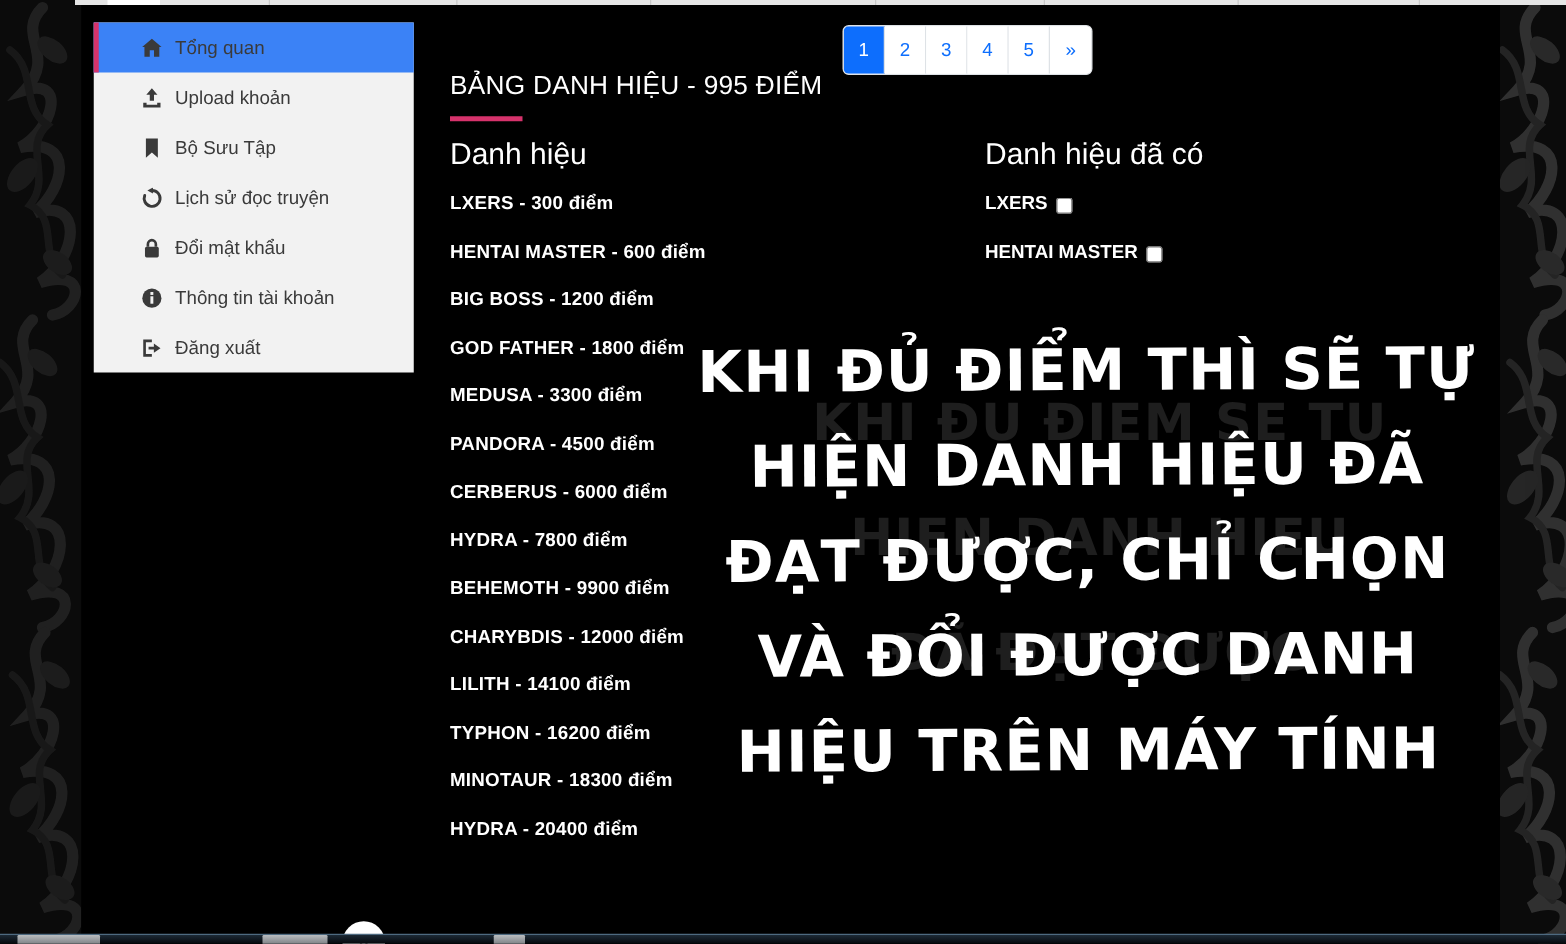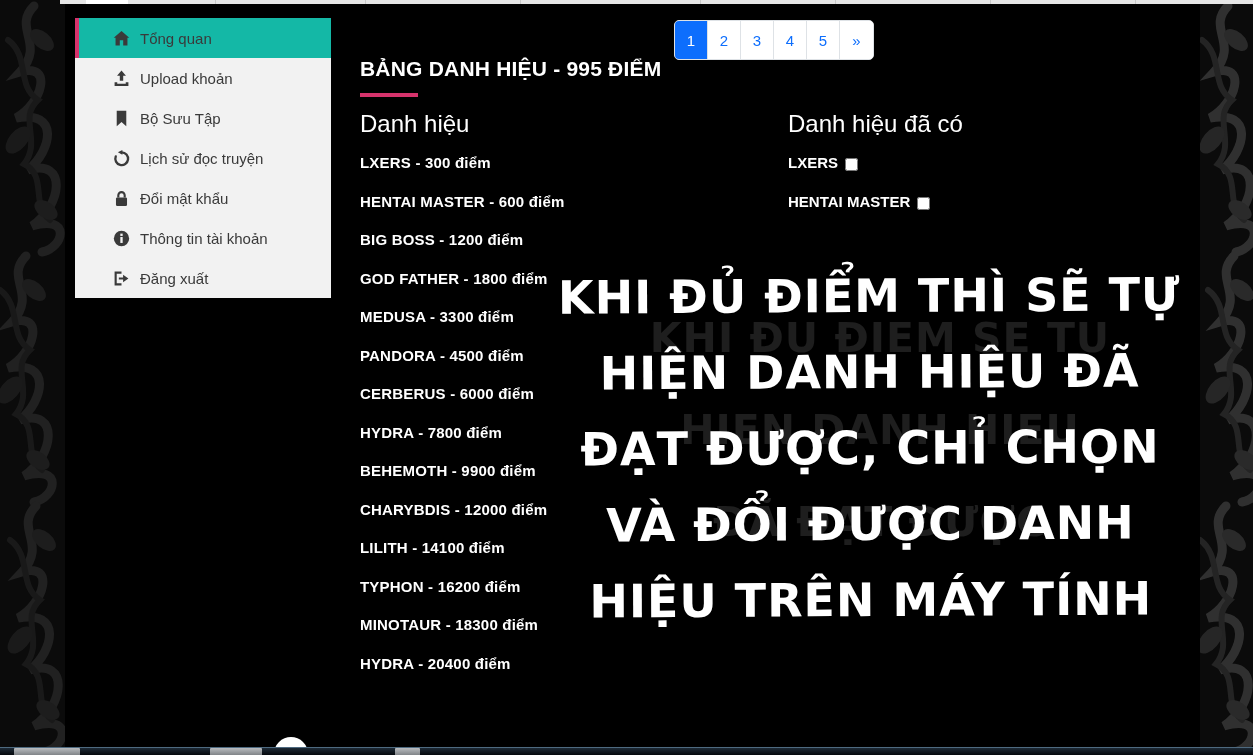--- a/index.html
+++ b/index.html
@@ -15,35 +15,35 @@
   
   .browser-edge { position:absolute; left:60px; right:0; top:0; height:4px; background:#e6e6e6; }
   .browser-edge .tab-active { position:absolute; left:26px; top:0; width:42px; height:4px; background:#ffffff; }
   .browser-edge .sep { position:absolute; top:0; width:1px; height:4px; background:#c9c9c9; }
 
   
   .sidebar { position:absolute; left:75px; top:18px; width:256px; background:#f2f2f2;
              box-shadow:0 1px 4px rgba(0,0,0,.6); }
   .side-item { display:flex; align-items:center; height:40px; padding:0 14px 0 34px;
                color:#3a3a3a; font-size:15px; cursor:pointer; border-left:4px solid transparent; }
-  .side-item.active { background:#14b8a6; border-left:4px solid #d6336c; }
+  .side-item.active { background:#3b82f6; border-left:4px solid #d6336c; }
   .side-item .icn { width:17px; height:17px; margin-right:10px; flex:0 0 17px; }
   .side-item .icn svg { width:17px; height:17px; display:block; }
 
   
   .pagination { position:absolute; left:674px; top:20px; display:flex; background:#fff;
                 border:1px solid #dee2e6; border-radius:5px; overflow:hidden; }
   .page-btn { width:33px; height:38px; display:flex; align-items:center; justify-content:center;
               font-size:15px; color:#0d6efd; background:#fff; border-right:1px solid #dee2e6; cursor:pointer; }
   .page-btn:last-child { border-right:none; }
   .page-btn.active { background:#0d6efd; color:#fff; }
 
   
   .page-title { position:absolute; left:360px; top:57px; color:#fff; font-size:21px;
-                font-weight:bold; letter-spacing:.2px; }
+                font-weight:normal; letter-spacing:.2px; }
   .title-underline { position:absolute; left:360px; top:93px; width:58px; height:4px; background:#d6336c; }
 
   .col-header { color:#fff; font-size:24px; font-weight:400; margin-bottom:16px; }
   .titles-col { position:absolute; left:360px; top:110px; width:400px; }
   .owned-col  { position:absolute; left:788px; top:110px; width:380px; }
   .titles-list { list-style:none; }
   .titles-list li { color:#fff; font-size:15px; font-weight:600; margin-bottom:21.5px; letter-spacing:.2px; }
   .owned-list { list-style:none; }
   .owned-list li { color:#fff; font-size:15px; font-weight:600; margin-bottom:22px; display:flex; align-items:flex-end; }
   .owned-list input[type=checkbox] { width:13px; height:13px; margin-left:7px; accent-color:#fff; cursor:pointer; }

